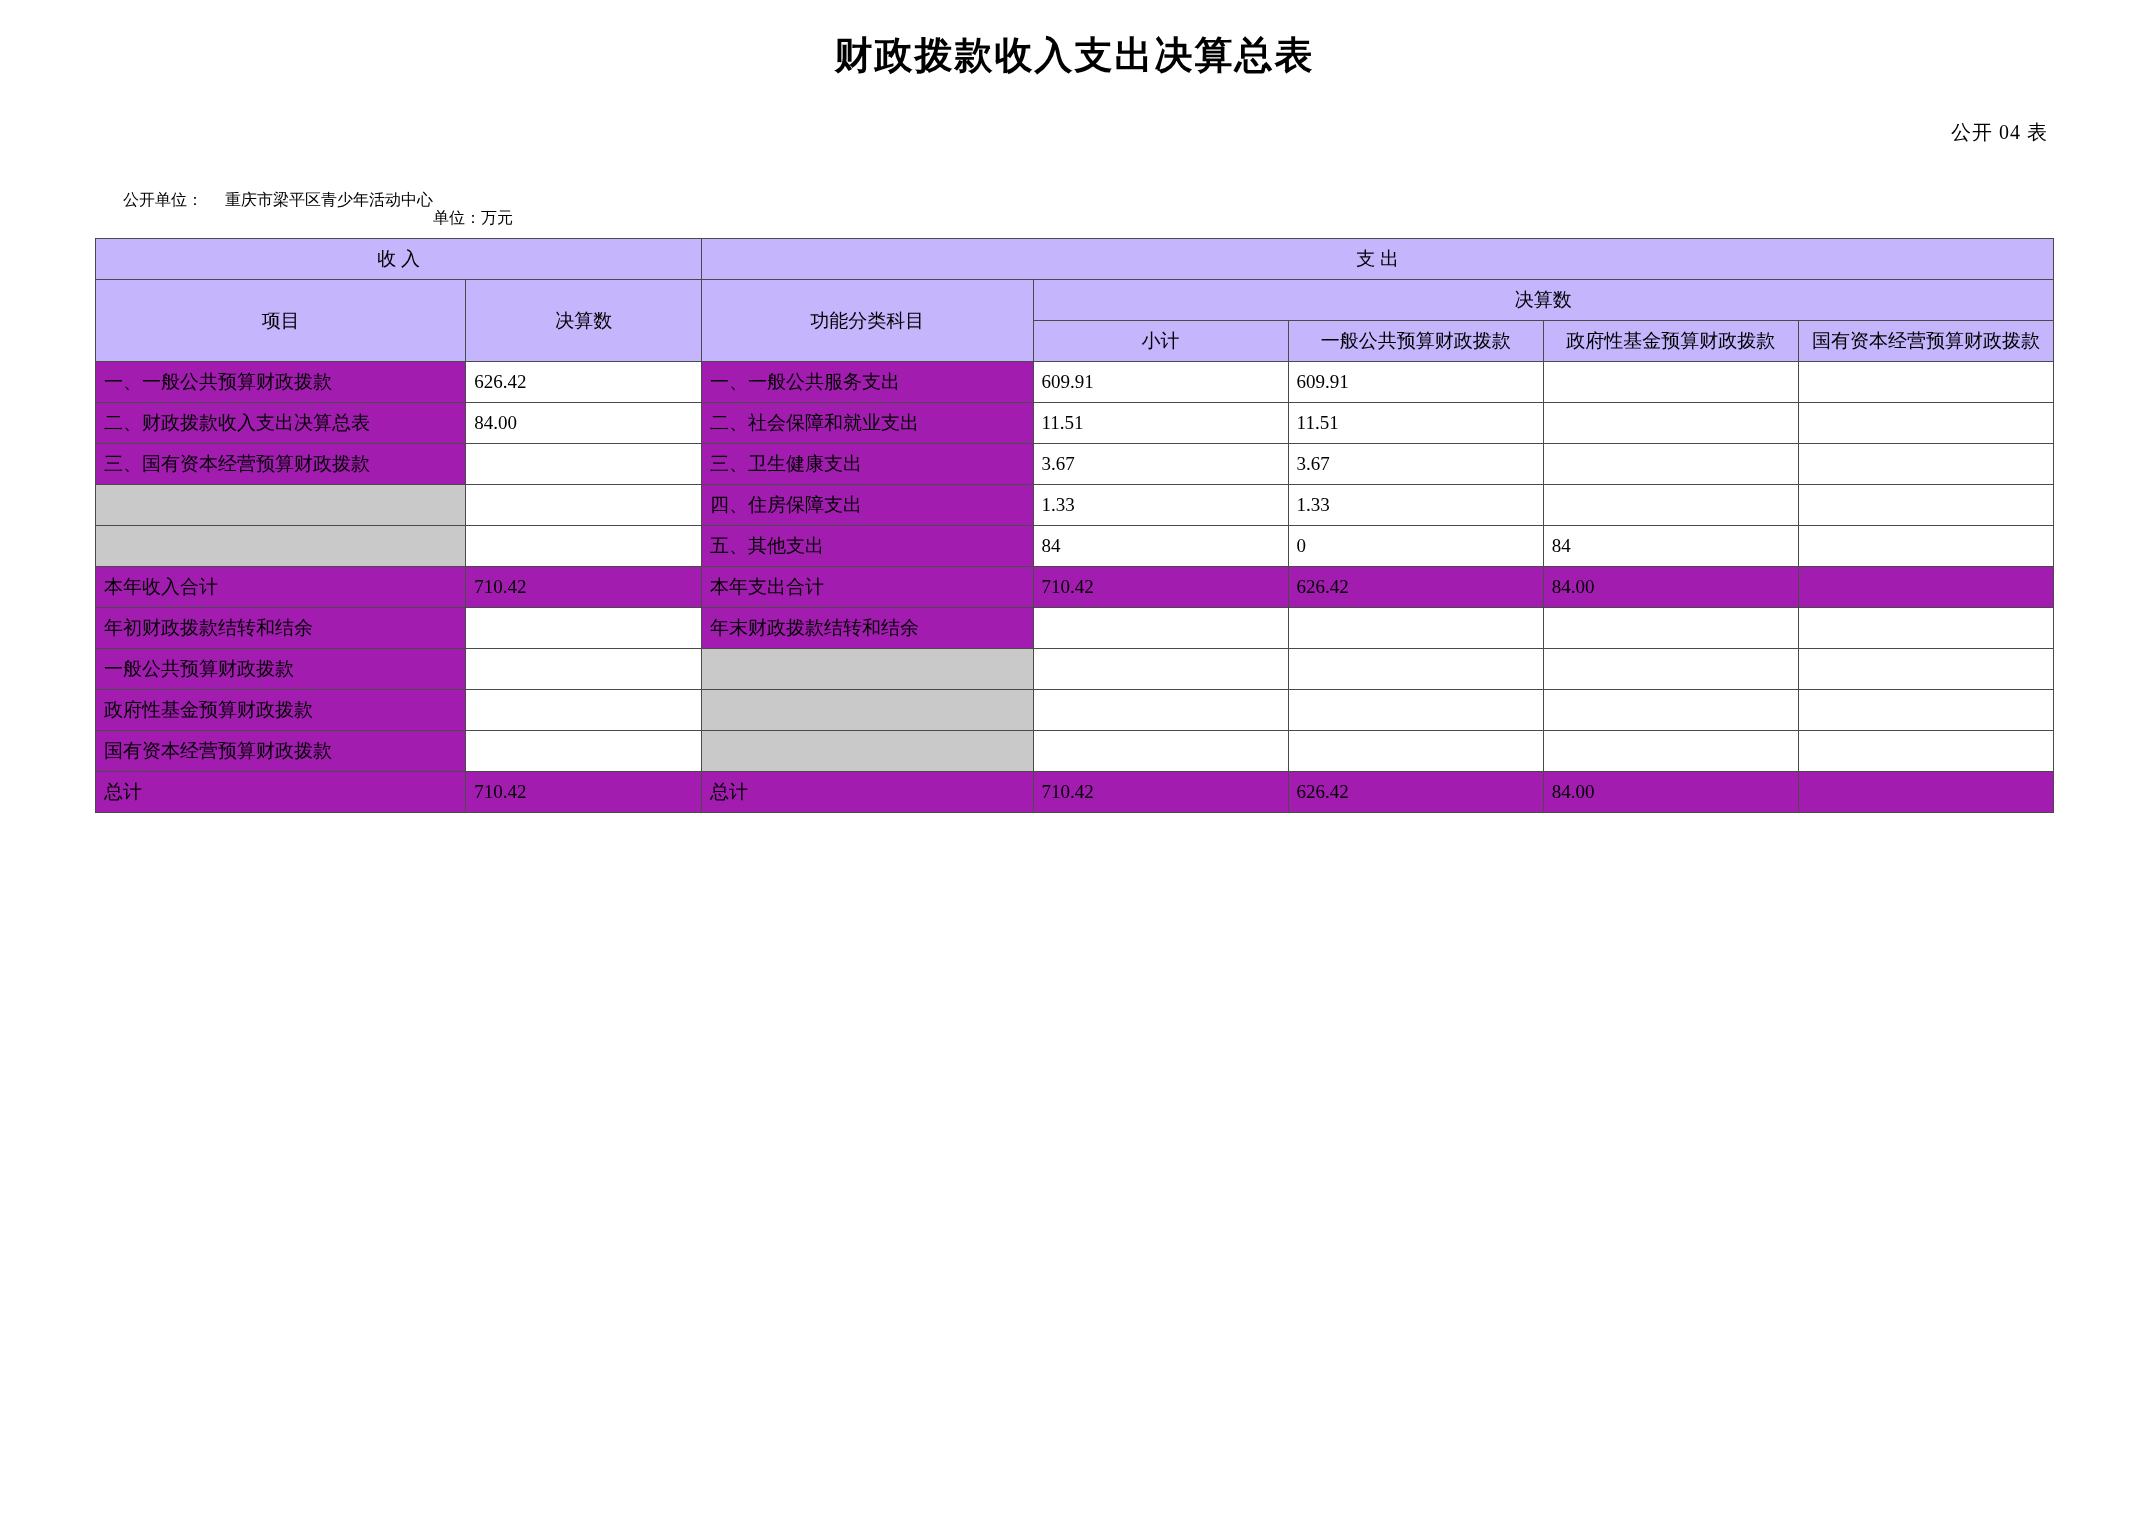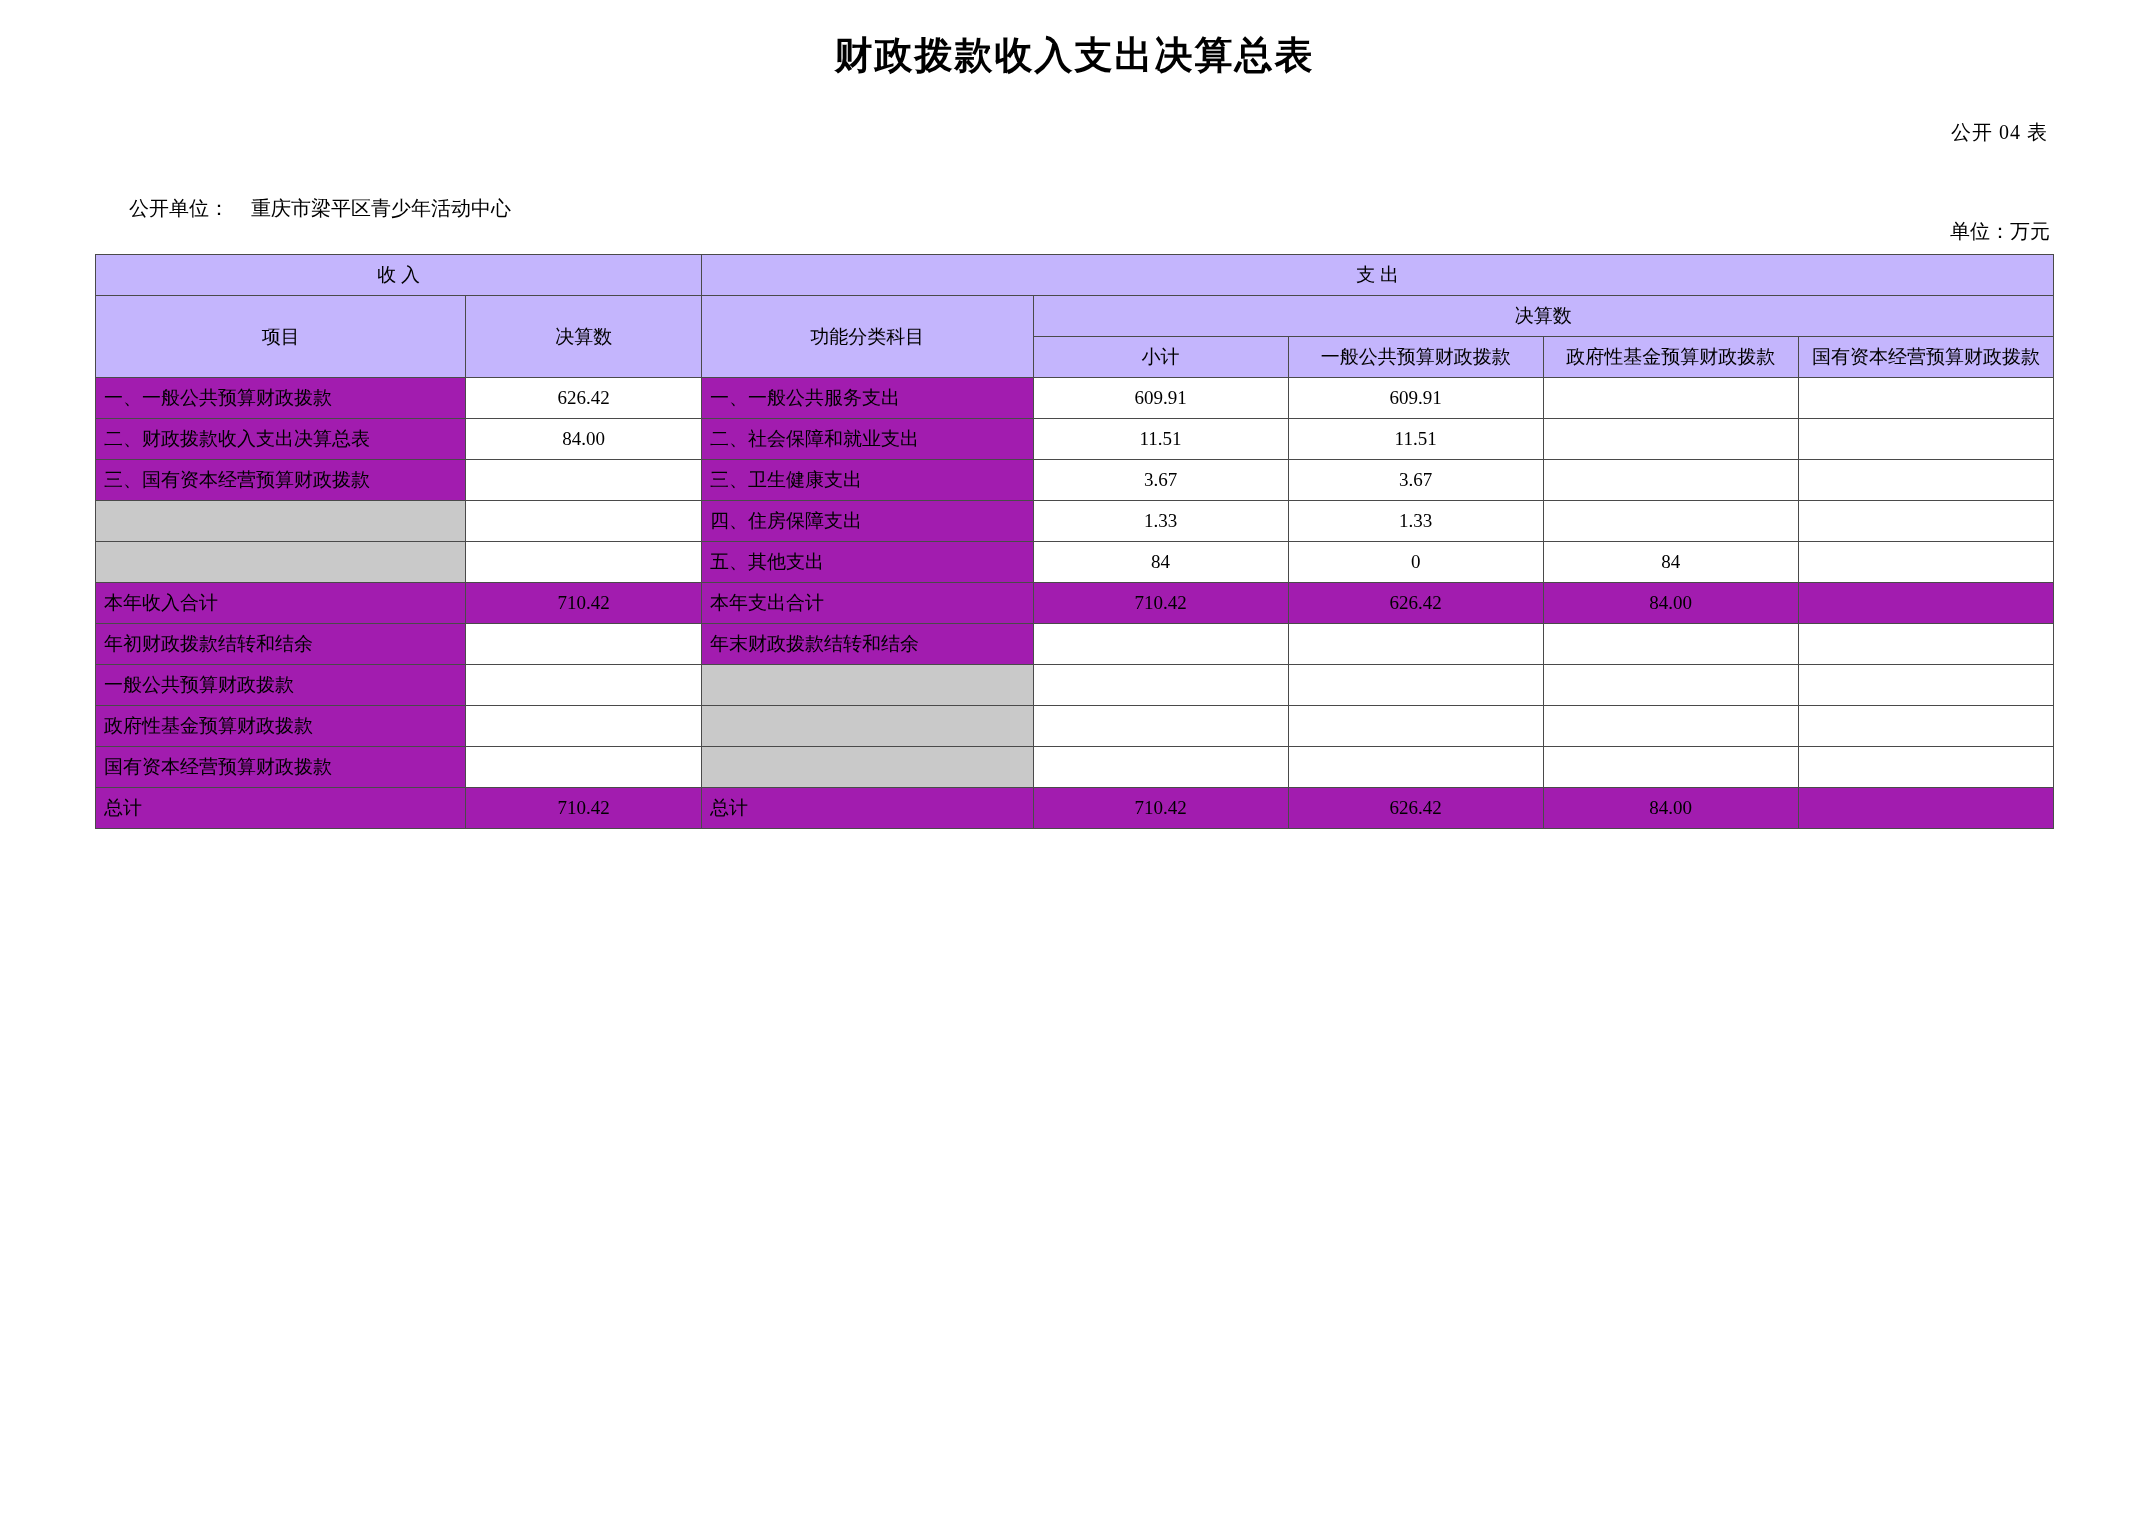--- a/index.html
+++ b/index.html
@@ -33,23 +33,23 @@
   }
   .form-no {
     text-align: right;
     font-size: 20px;
     margin-top: 38px;
     padding-right: 6px;
     letter-spacing: 1px;
   }
   .meta-row {
     display: flex;
-    justify-content: space-between;
+    justify-content: flex-start;
     align-items: flex-end;
-    font-size: 20px;
+    font-size: 16px;
     margin-top: 26px;
     margin-bottom: 9px;
     padding: 0 4px;
   }
   .meta-left {
     white-space: pre;
   }
   .meta-right {
     white-space: pre;
   }
@@ -78,21 +78,21 @@
   .shade {
     background: #a21caf;
   }
   .blank-shade {
     background: #c9c9c9;
   }
   .txt-left {
     text-align: left;
   }
   .txt-right {
-    text-align: center;
+    text-align: left;
     padding-right: 12px;
   }
   .bold-center {
     text-align: left;
     font-weight: bold;
   }
   .cell-row {
     height: 41px;
   }
 </style>

